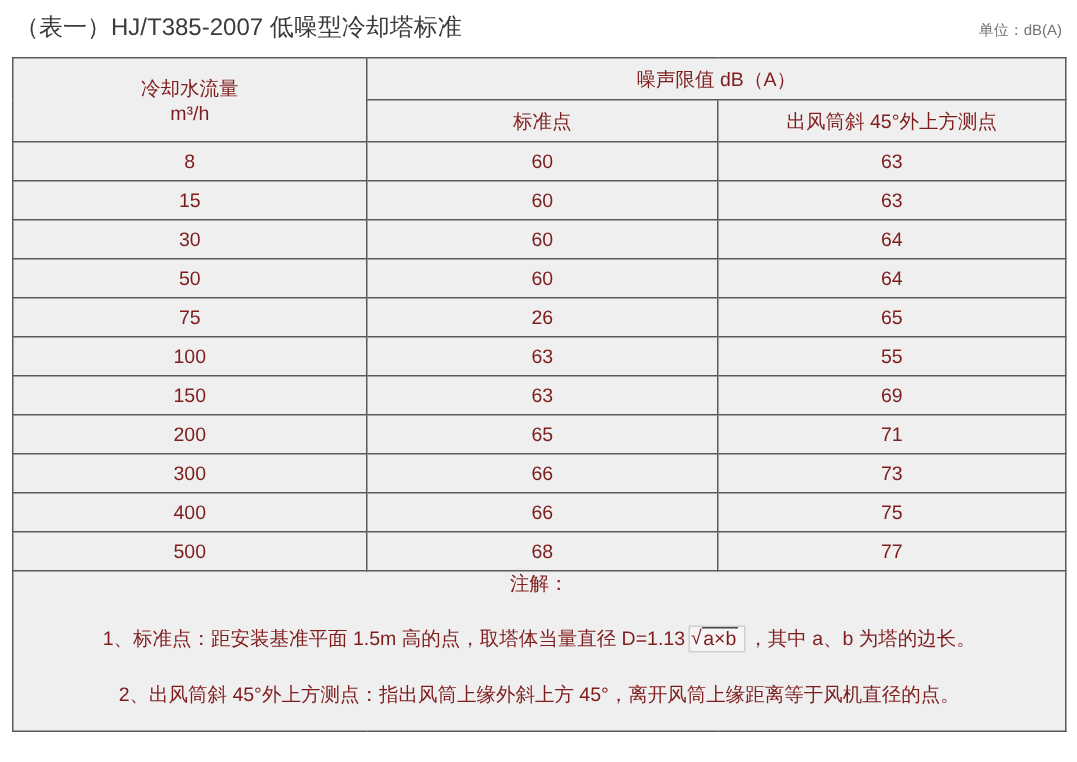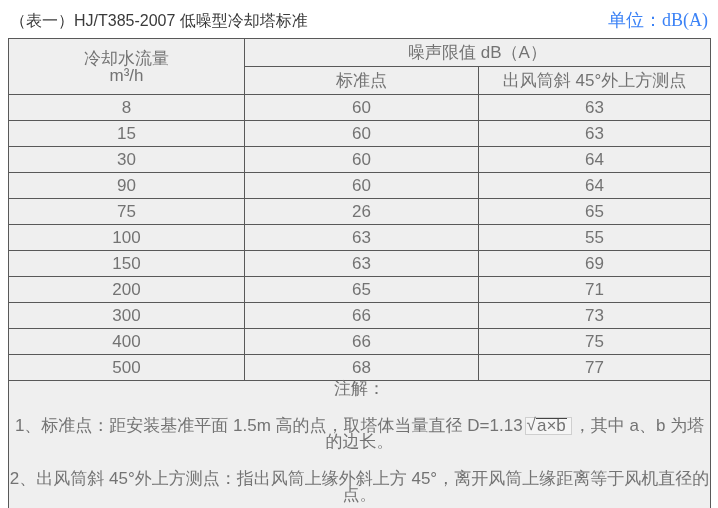--- a/index.html
+++ b/index.html
@@ -9,35 +9,35 @@
     background:#ffffff;
     font-family:"Liberation Sans","DejaVu Sans",sans-serif;
     font-size:13px;color:#3a3a3a;
     overflow:hidden;
   }
   .topbar{
     position:absolute;top:8px;left:10px;right:10px;
     display:flex;justify-content:space-between;align-items:baseline;
   }
   .doc-title{font-size:16px;color:#3a3a3a;}
-  .unit-label{font-size:18px;color:#3b82f6;font-family:Liberation Serif, serif;}
+  .unit-label{font-size:10px;color:#737373;}
   table.std{
     position:absolute;top:38px;left:8px;
     width:702px;
     border-collapse:collapse;
     table-layout:fixed;
   }
   table.std th, table.std td{
     border:1px solid #595959;
     background:#efefef;
     font-weight:normal;
     text-align:center;
     vertical-align:middle;
-    font-size:17px;
-    color:#737373;
+    font-size:13px;
+    color:#7f1d1d;
     padding:0;
   }
   table.std thead th{height:27px;line-height:16px;}
   table.std th.flow-head{line-height:17px;}
   table.std tbody td{height:25px;}
   td.notes-cell{
     text-align:left;
     vertical-align:top;
     padding:8px 10px 6px 10px;
   }
@@ -102,21 +102,21 @@
           <td>15</td>
           <td>60</td>
           <td>63</td>
         </tr>
         <tr>
           <td>30</td>
           <td>60</td>
           <td>64</td>
         </tr>
         <tr>
-          <td>90</td>
+          <td>50</td>
           <td>60</td>
           <td>64</td>
         </tr>
         <tr>
           <td>75</td>
           <td>26</td>
           <td>65</td>
         </tr>
         <tr>
           <td>100</td>

